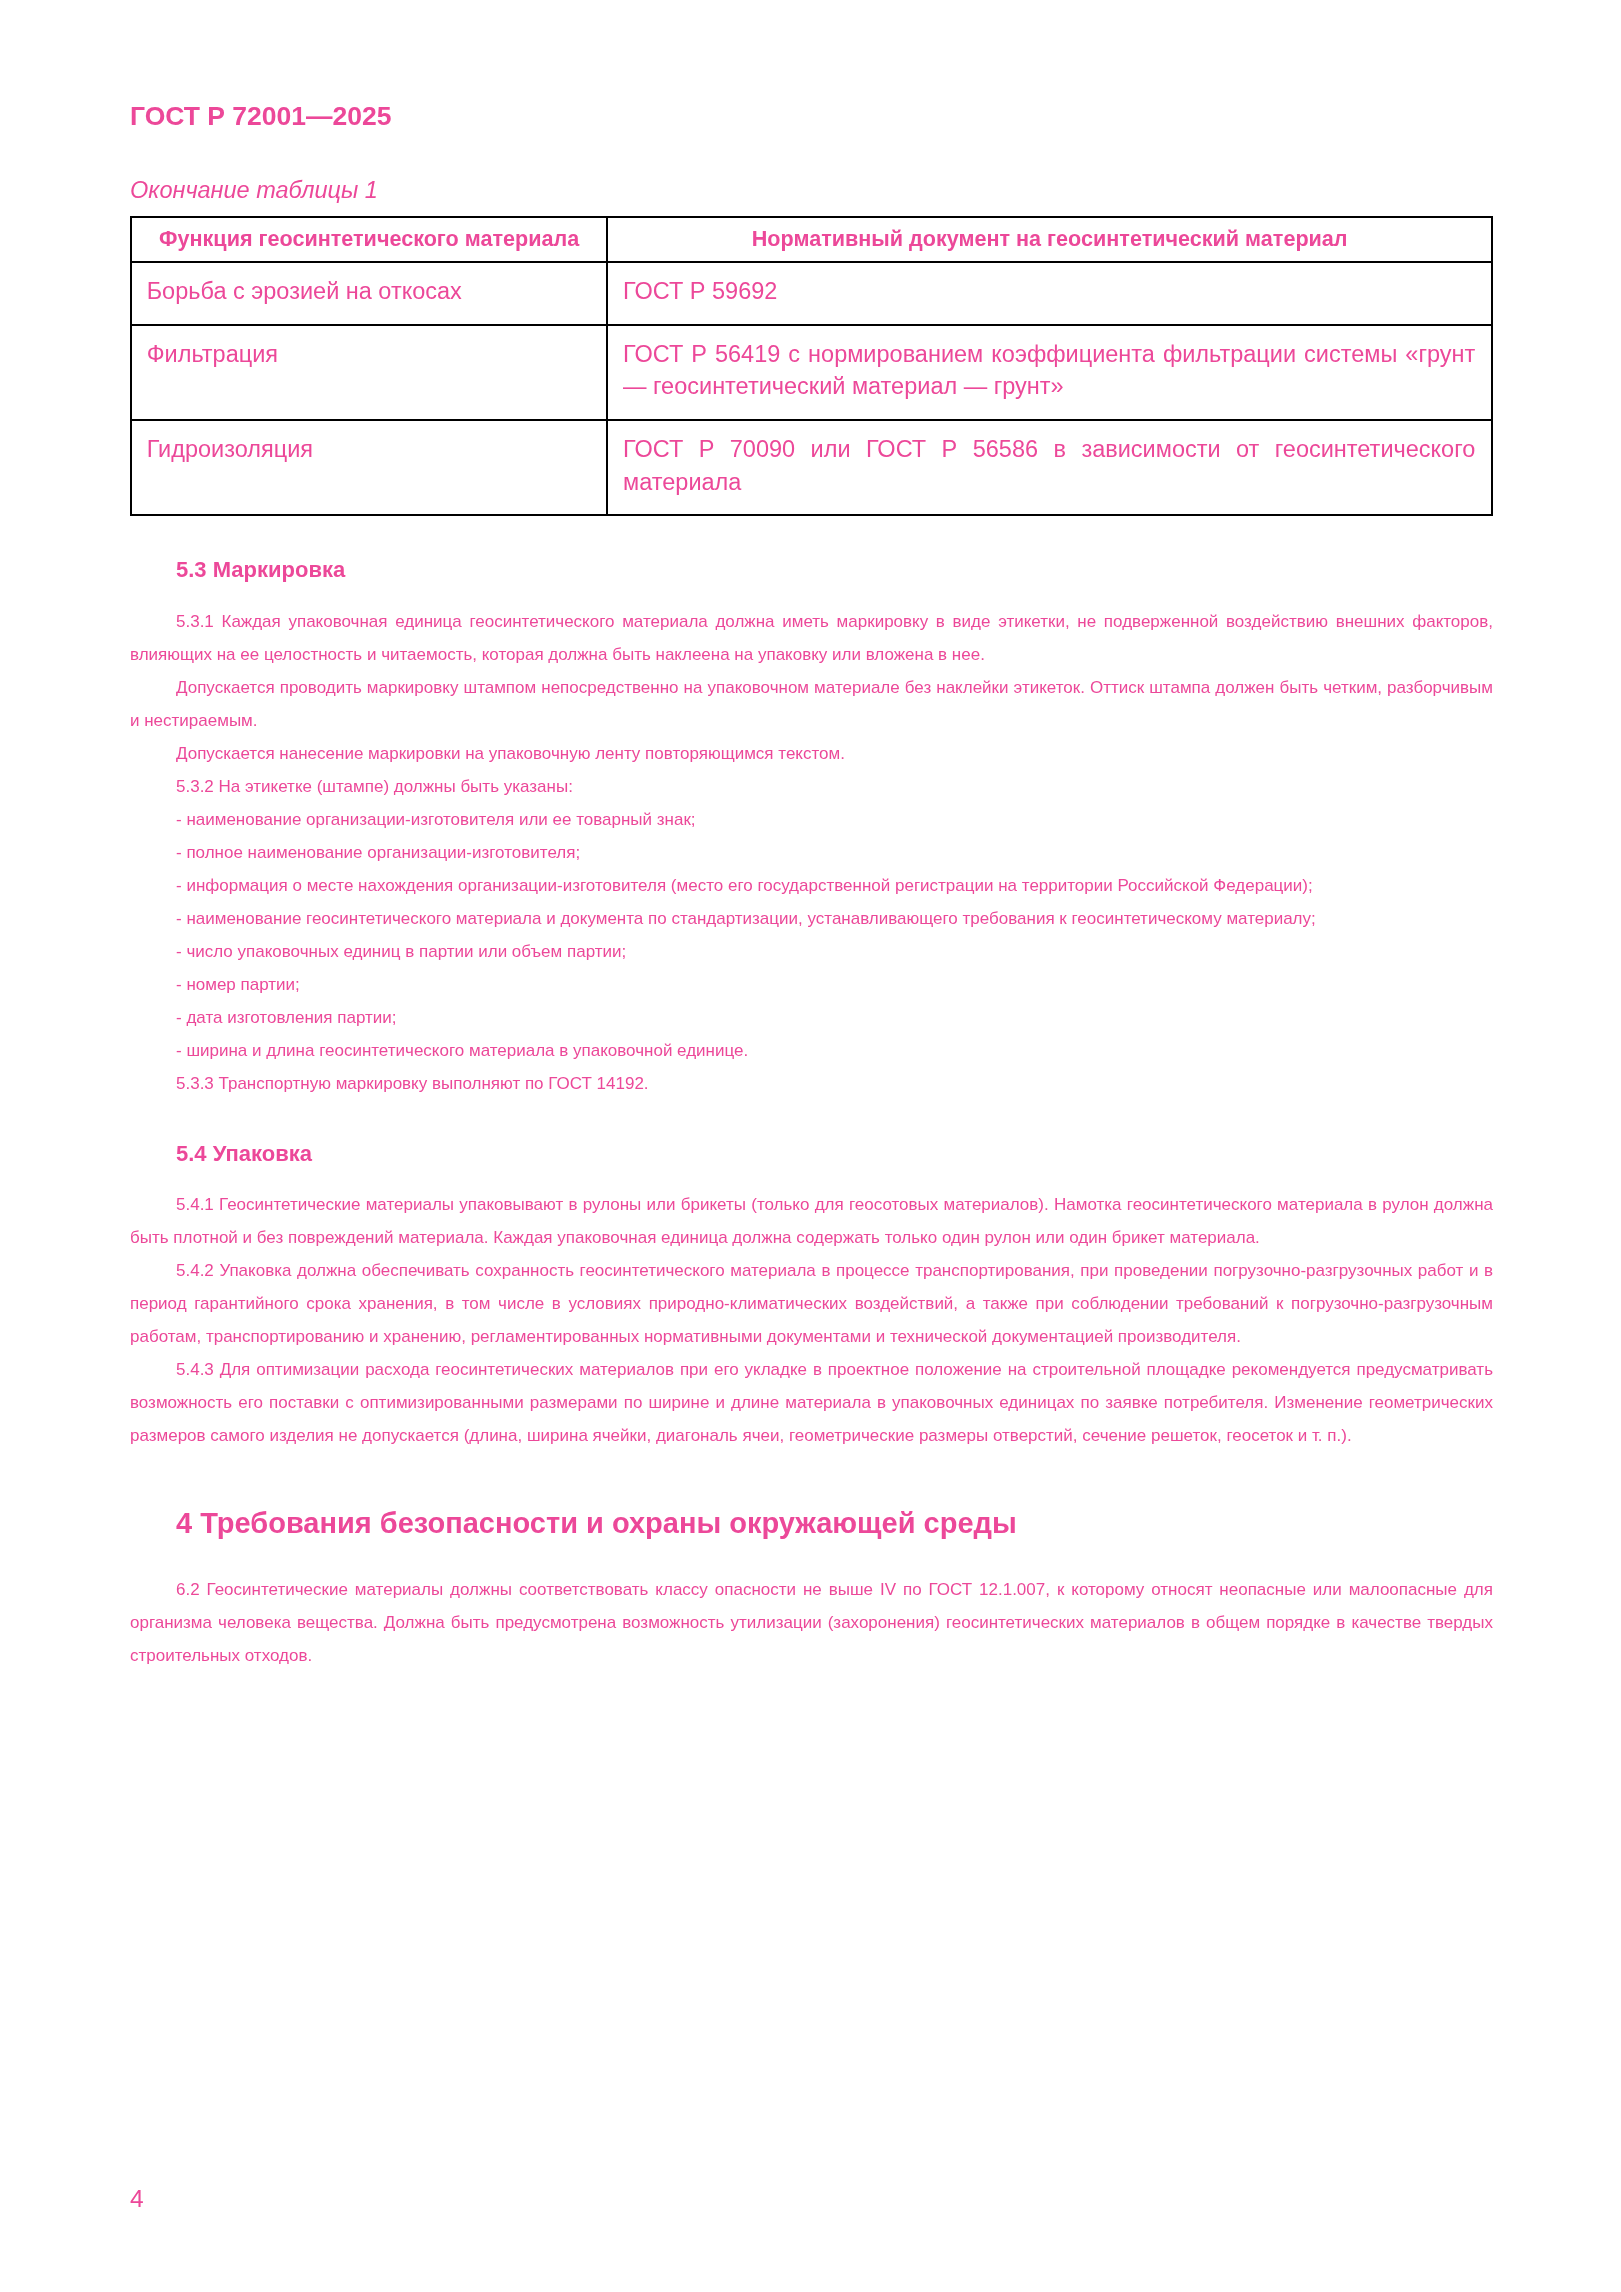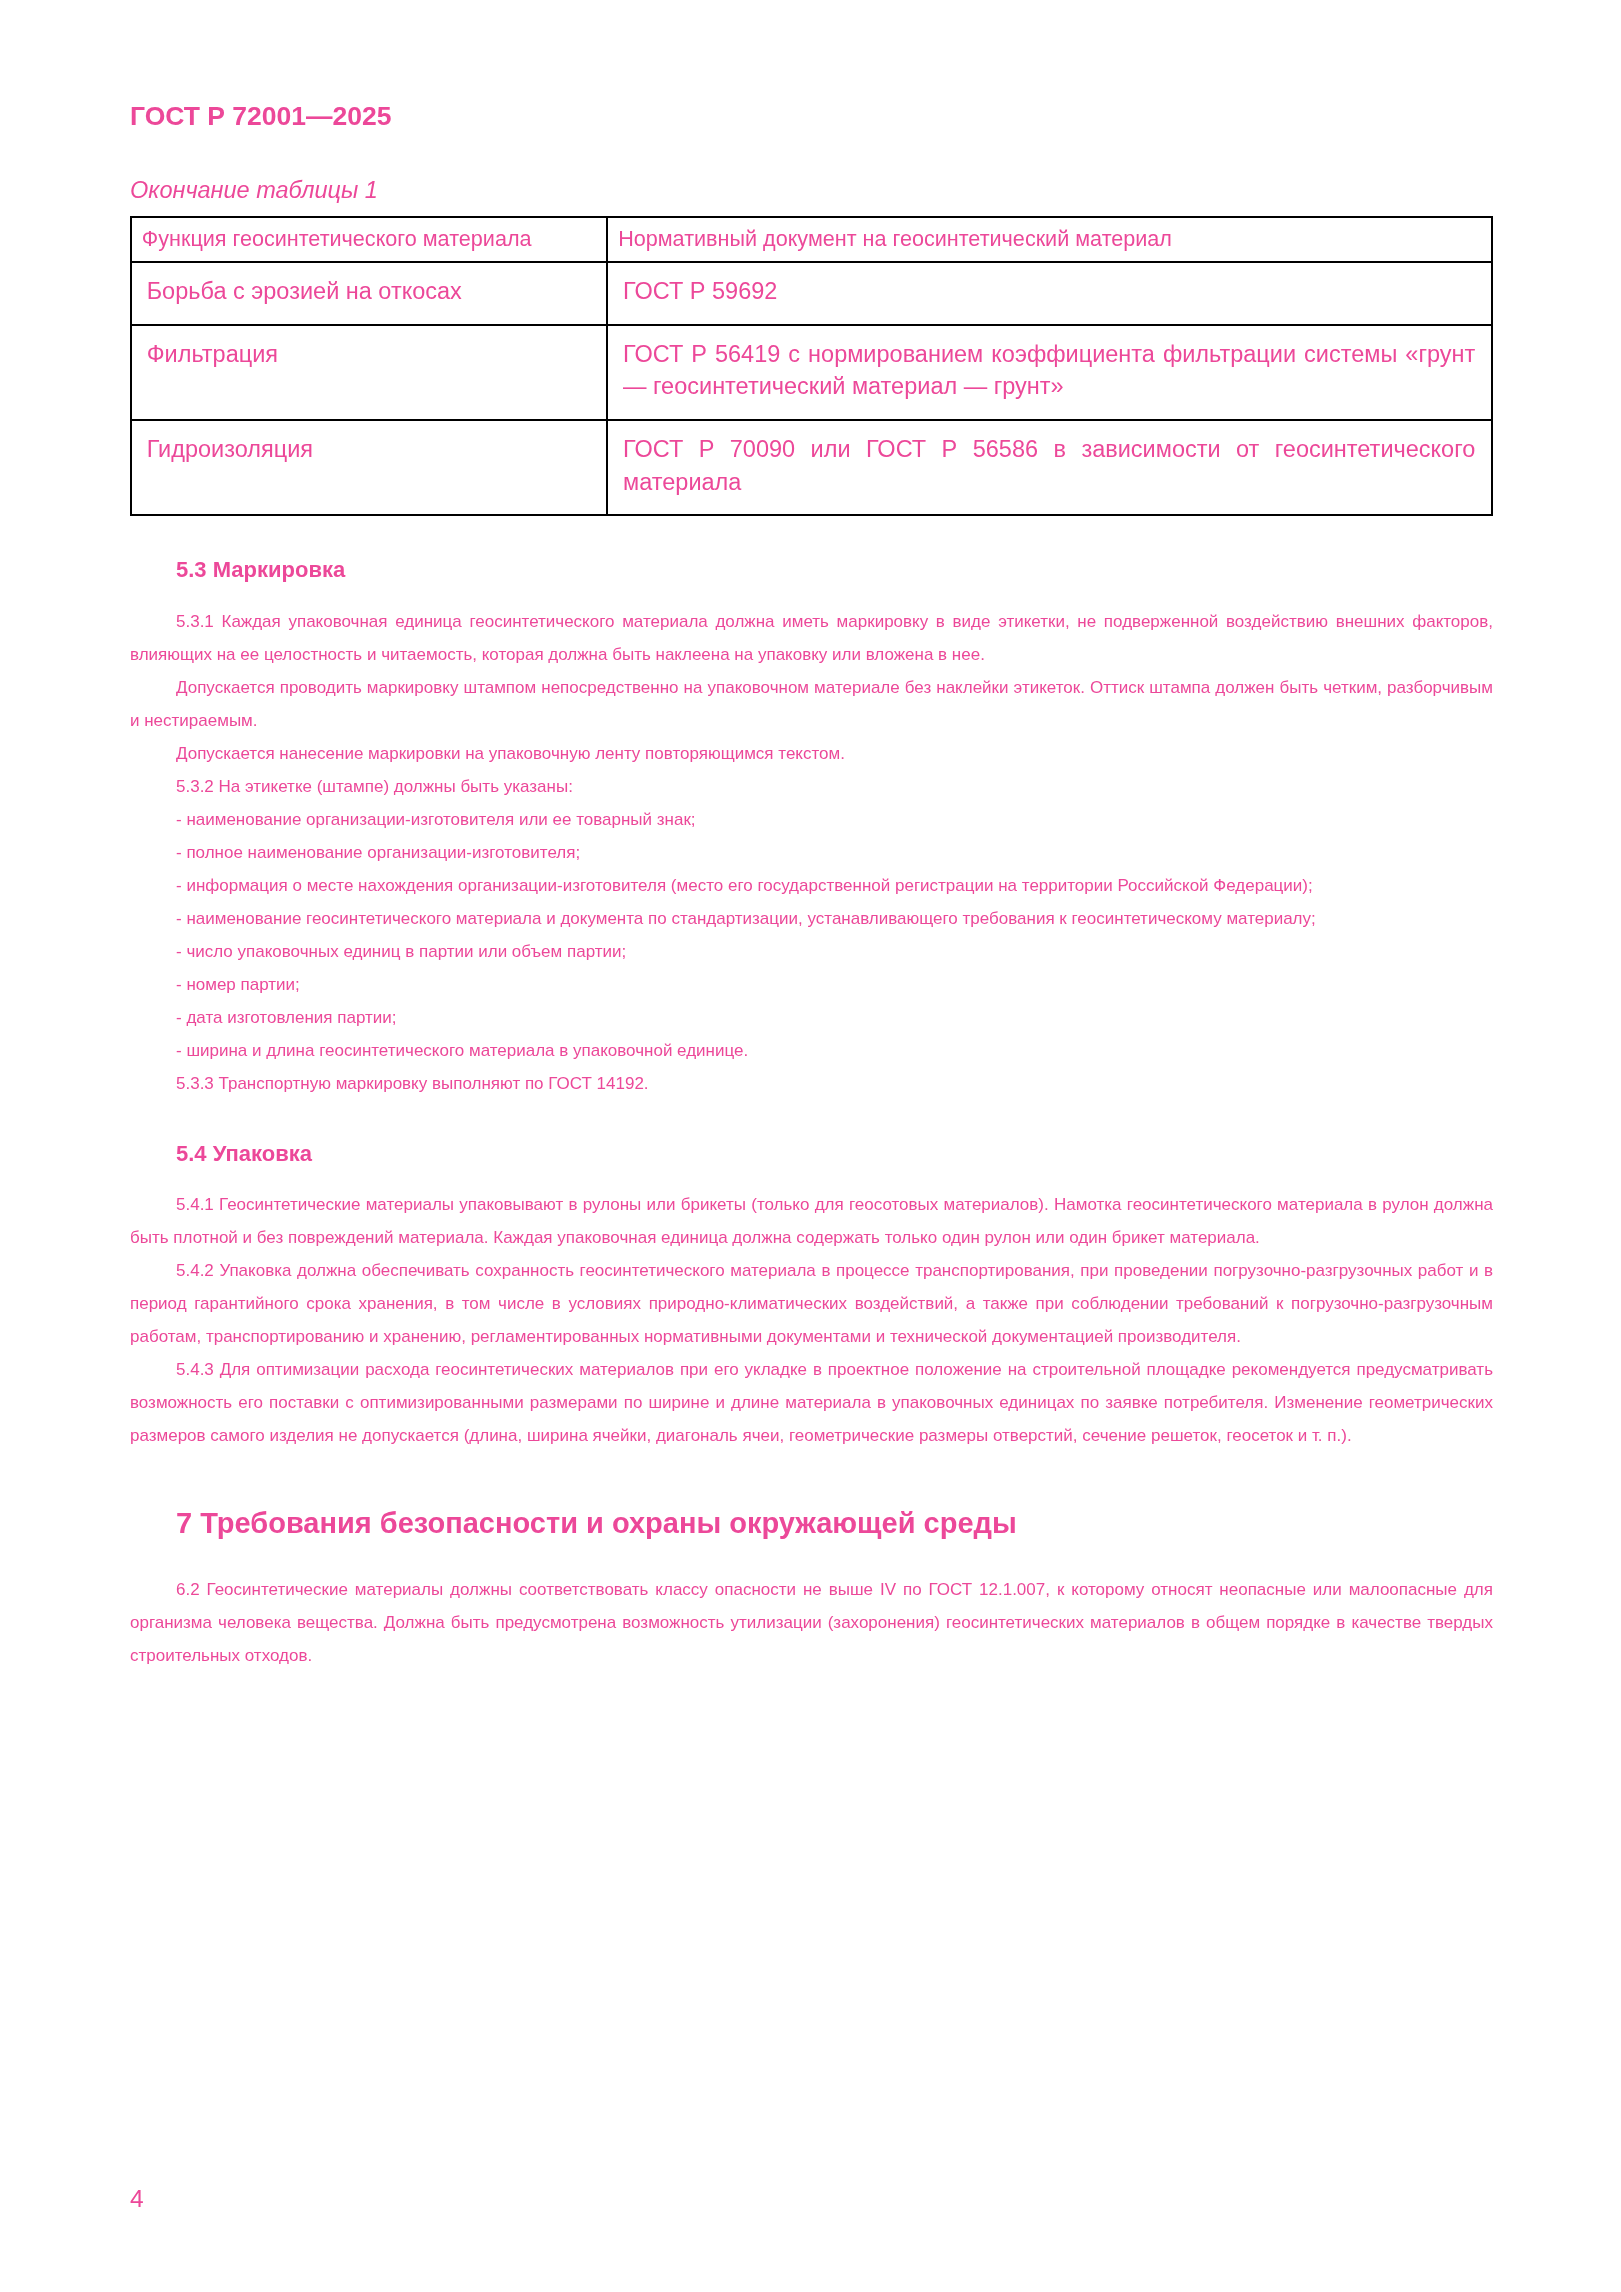--- a/index.html
+++ b/index.html
@@ -26,24 +26,24 @@
   }
   table.gost-table {
     width: 100%;
     margin-top: 11.8px;
     border-collapse: collapse;
     table-layout: fixed;
   }
   col.col-func { width: 35%; }
   table.gost-table th {
     border: 2px solid #000;
-    font-weight: normal;
+    font-weight: bold;
     font-size: 21.6px;
     line-height: 1.25;
-    text-align: left;
+    text-align: center;
     vertical-align: middle;
     padding: 7.8px 9.8px 8.8px;
   }
   table.gost-table td {
     border: 2px solid #000000;
     font-size: 23.5px;
     line-height: 1.4;
     vertical-align: top;
     padding: 11.8px 15.7px 15.7px 14.7px;
   }
@@ -123,19 +123,19 @@
   <p class="para">- номер партии;</p>
   <p class="para">- дата изготовления партии;</p>
   <p class="para">- ширина и длина геосинтетического материала в упаковочной единице.</p>
   <p class="para">5.3.3 Транспортную маркировку выполняют по ГОСТ 14192.</p>
 
   <h3 class="sub-heading">5.4 Упаковка</h3>
   <p class="para">5.4.1 Геосинтетические материалы упаковывают в рулоны или брикеты (только для геосотовых материалов). Намотка геосинтетического материала в рулон должна быть плотной и без повреждений материала. Каждая упаковочная единица должна содержать только один рулон или один брикет материала.</p>
   <p class="para">5.4.2 Упаковка должна обеспечивать сохранность геосинтетического материала в процессе транспортирования, при проведении погрузочно-разгрузочных работ и в период гарантийного срока хранения, в том числе в условиях природно-климатических воздействий, а также при соблюдении требований к погрузочно-разгрузочным работам, транспортированию и хранению, регламентированных нормативными документами и технической документацией производителя.</p>
   <p class="para">5.4.3 Для оптимизации расхода геосинтетических материалов при его укладке в проектное положение на строительной площадке рекомендуется предусматривать возможность его поставки с оптимизированными размерами по ширине и длине материала в упаковочных единицах по заявке потребителя. Изменение геометрических размеров самого изделия не допускается (длина, ширина ячейки, диагональ ячеи, геометрические размеры отверстий, сечение решеток, геосеток и т. п.).</p>
 
-  <h2 class="main-heading">7 Требования безопасности и охраны окружающей среды</h2>
+  <h2 class="main-heading">4 Требования безопасности и охраны окружающей среды</h2>
   <p class="para">6.2 Геосинтетические материалы должны соответствовать классу опасности не выше IV по ГОСТ 12.1.007, к которому относят неопасные или малоопасные для организма человека вещества. Должна быть предусмотрена возможность утилизации (захоронения) геосинтетических материалов в общем порядке в качестве твердых строительных отходов.</p>
 
   <div class="page-number">4</div>
 
 </div>
 
 
 </body></html>

